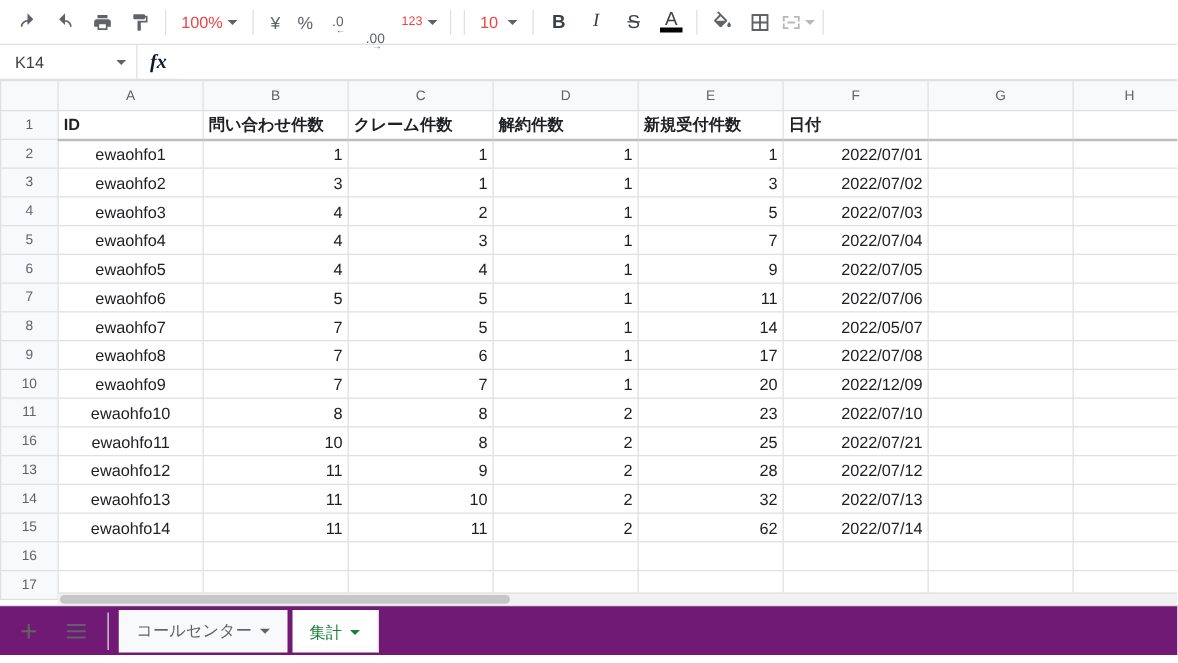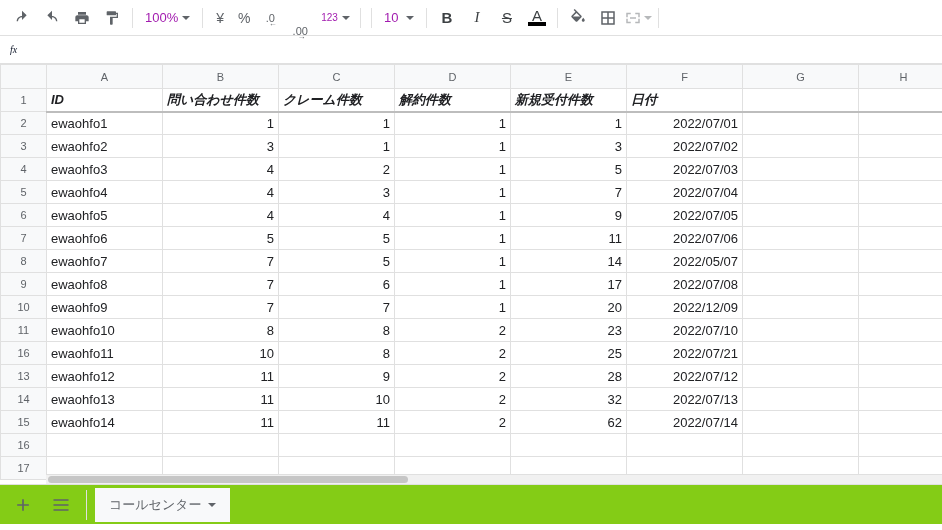--- a/index.html
+++ b/index.html
@@ -36,21 +36,21 @@
     height: 20px;
     background: #e0e0e0;
     margin: 0 4px;
   }
   .tb-zoom, .tb-font, .tb-fsz {
     display: inline-flex;
     align-items: center;
     gap: 4px;
     height: 26px;
     padding: 0 6px;
-    color: #a21caf;
+    color: #ef4444;
     font-size: 13px;
     cursor: pointer;
   }
   .tb-font { max-width: 86px; overflow: hidden; white-space: nowrap; }
   .tb-fsz { width: 42px; justify-content: space-between; }
   .caret {
     width: 0; height: 0;
     border-left: 4px solid transparent;
     border-right: 4px solid transparent;
     border-top: 4px solid #5f6368;
@@ -81,21 +81,22 @@
     height: 100%;
     border-right: 1px solid #e0e0e0;
     font-size: 13px;
     color: #3c4043;
   }
   .fx {
     padding: 0 10px;
     font-style: italic;
     color: #0f172a;
     font-family: Georgia, serif;
-    font-size: 10px;
+    font-size: 16px;
+    font-weight: bold;
   }
   .fbar-input {
     flex: 1;
     border: none;
     outline: none;
     height: 100%;
     font-size: 13px;
   }
 
   .grid-wrap {
@@ -130,25 +131,24 @@
     font-size: 11px;
     text-align: center;
     width: 46px;
   }
   .grid .corner {
     background: #f8f9fa;
     width: 46px;
   }
   .grid tbody tr:first-child td {
     border-bottom: 2px solid #bdbdbd;
-    font-style: italic;
   }
   .hdr td { font-weight: bold; font-size: 13px; text-align: left; }
   .num { text-align: right; }
-  .txt { text-align: left; }
+  .txt { text-align: center; }
   .colA{width:116px}.colB{width:116px}.colC{width:116px}.colD{width:116px}.colE{width:116px}.colF{width:116px}.colG{width:116px}.colH{width:90px}
   .hscroll {
     position: absolute;
     left: 46px; right: 0; bottom: 0;
     height: 10px;
     background: #f1f1f1;
     border-top: 1px solid #e0e0e0;
   }
   .hthumb {
     position:absolute; left:2px; top:1px;
@@ -156,21 +156,21 @@
     background:#c6c6c6; border-radius:4px;
   }
 
   .tabbar {
     display: flex;
     align-items: center;
     height: 40px;
     border-top: 1px solid #e0e0e0;
     padding: 0 6px;
     gap: 4px;
-    background: #84cc16;
+    background: #701a75;
   }
   .tab-btn {
     width: 34px; height: 30px;
     display:inline-flex; align-items:center; justify-content:center;
     color:#5f6368; cursor:pointer;
   }
   .sheet-tab {
     display: inline-flex;
     align-items: center;
     gap: 6px;
@@ -272,20 +272,24 @@
   <div class="tb-btn" style="opacity:.45">
     <svg width="18" height="18" viewBox="0 0 24 24" fill="#5f6368">
         <path d="M3 5h6v2H5v4H3V5zm12 0h6v6h-2V7h-4V5zM3 13h2v4h4v2H3v-6zm16 0h2v6h-6v-2h4v-4zM8 11h8v2H8z"></path>
       </svg>
     <span class="caret" style="margin-left:2px"></span>
   </div>
   <div class="tb-sep"></div>
 </div>
 
 <div class="namebox-row">
+  <div class="namebox">
+    <span>K14</span>
+    <span class="caret"></span>
+  </div>
   <span class="fx">fx</span>
   <input class="fbar-input" style="">
 </div>
 
 <div class="grid-wrap">
   <table class="grid">
     <colgroup>
       <col class="corner">
         <col class="colA">
         <col class="colB">
@@ -513,13 +517,17 @@
   <div class="tab-btn">
     <svg width="20" height="20" viewBox="0 0 24 24" fill="#5f6368">
         <path d="M3 5h18v2H3zM3 11h18v2H3zM3 17h18v2H3z"></path>
       </svg>
   </div>
   <div style="width:1px;height:30px;background:#e0e0e0;margin:0 4px"></div>
   <div class="sheet-tab inactive">
     <span>コールセンター</span>
     <span class="tcaret"></span>
   </div>
+  <div class="sheet-tab active">
+    <span>集計</span>
+    <span class="tcaret"></span>
+  </div>
 </div>
 
 </body></html>

